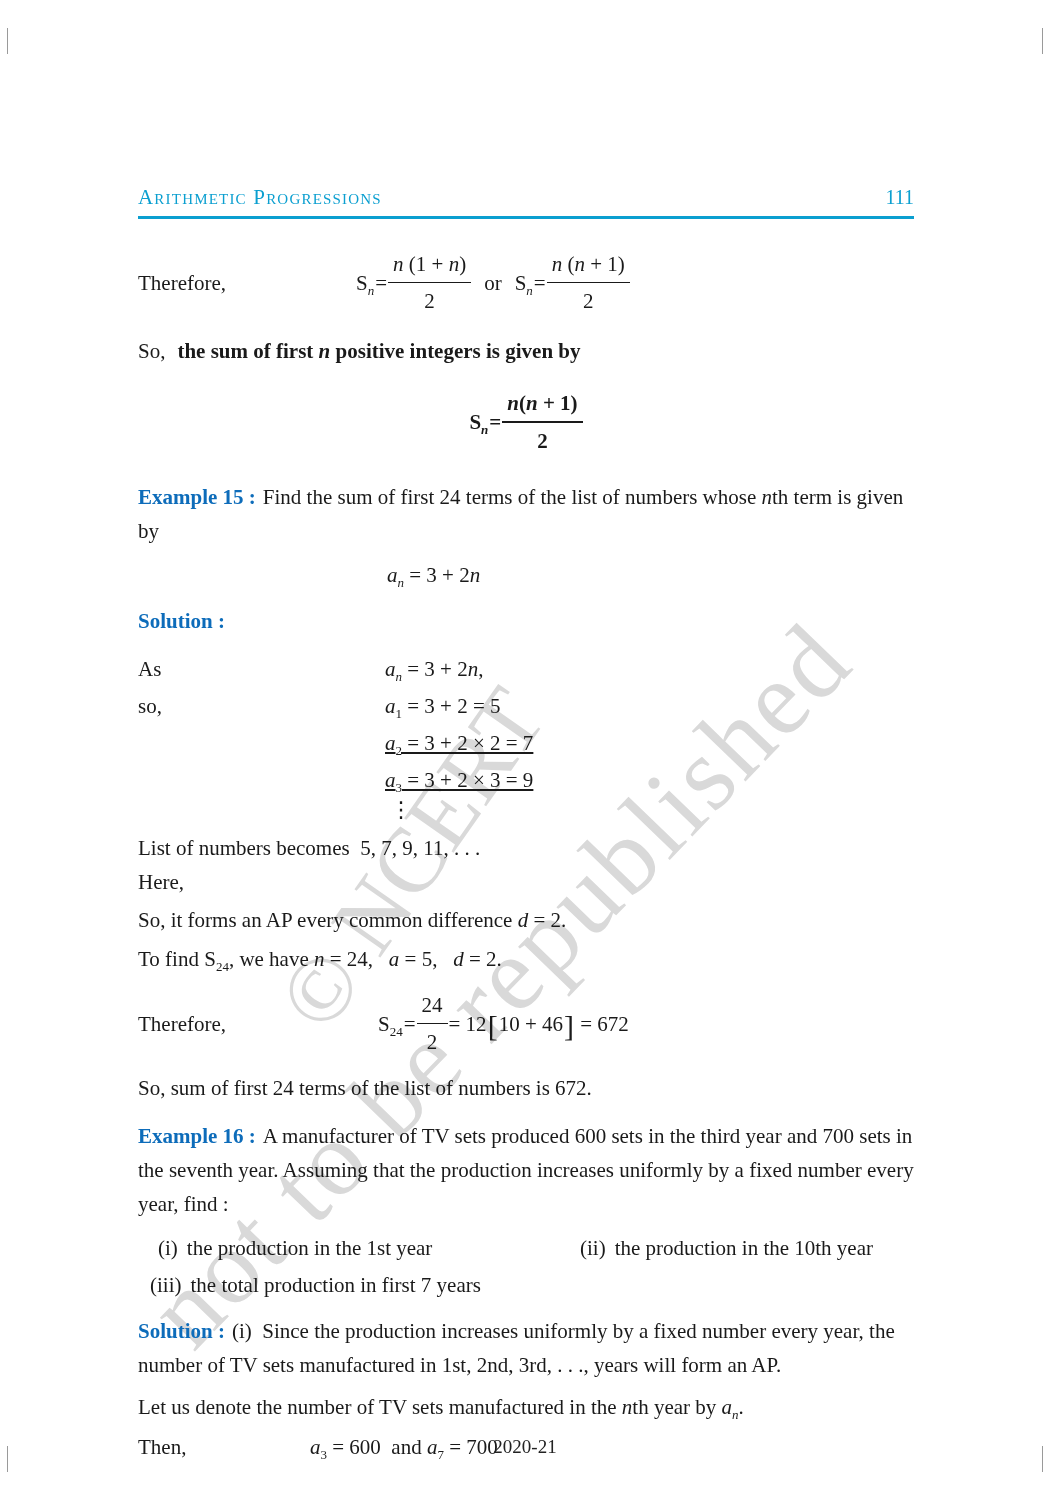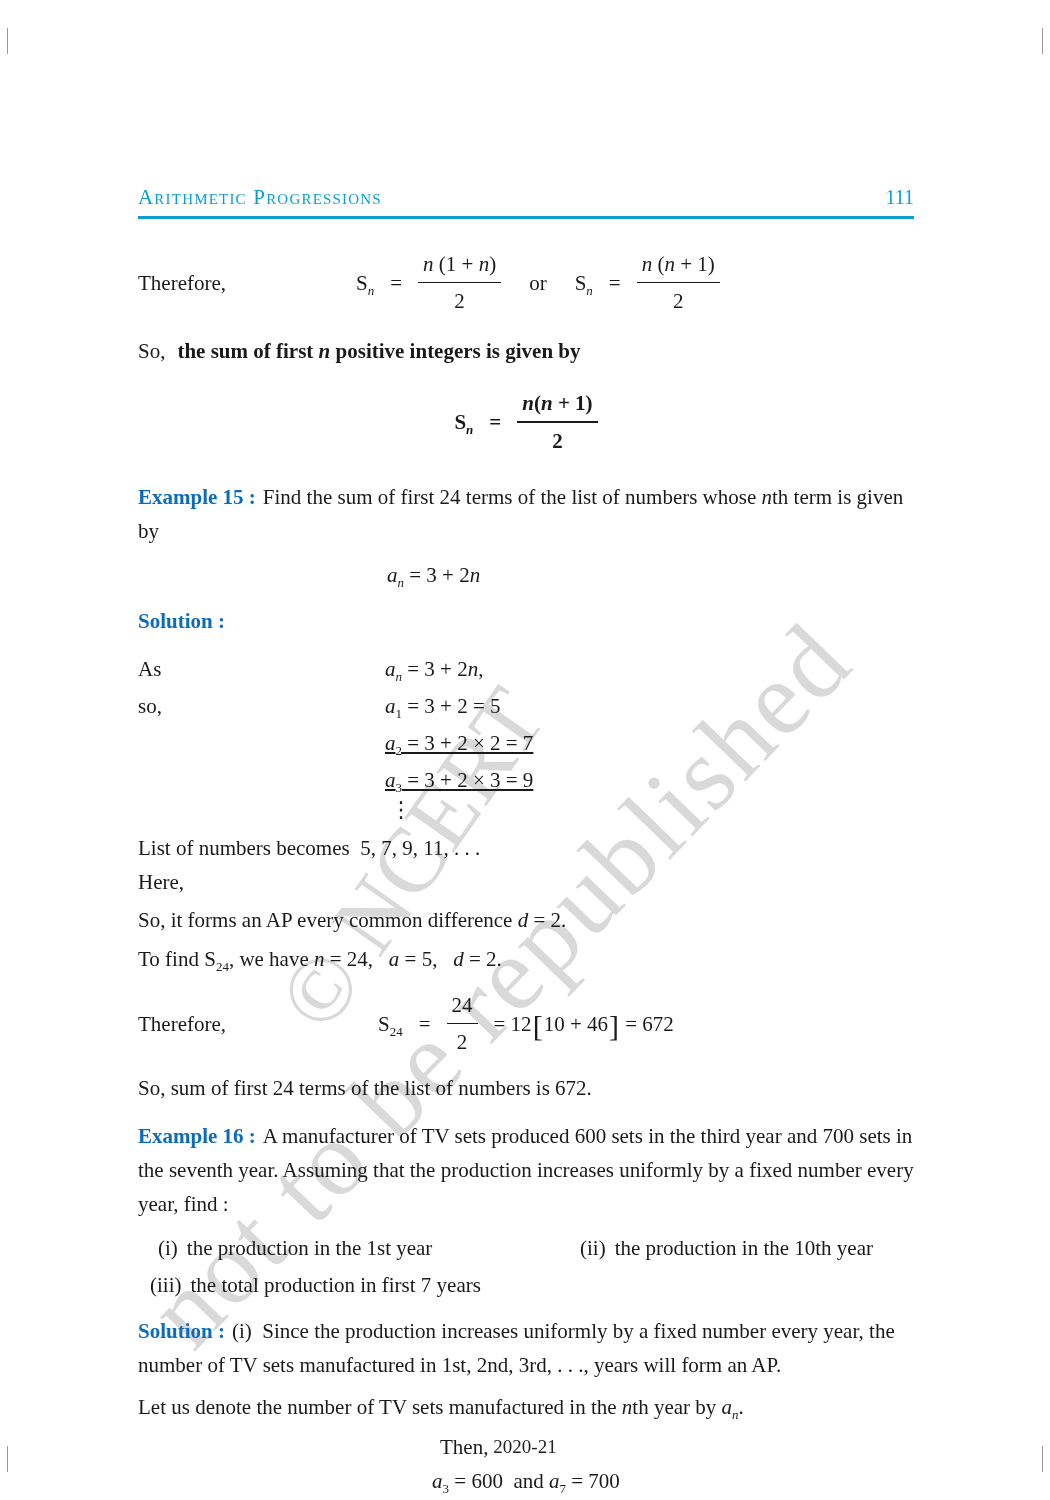--- a/index.html
+++ b/index.html
@@ -37,21 +37,21 @@
 
   .frac { display:inline-block; text-align:center; vertical-align:middle; }
   .frac .num { display:block; padding:0 5px 1px; }
   .frac .den { display:block; border-top:1.5px solid #1a1a1a; padding:1px 5px 0; }
 
   .row { display:flex; align-items:center; }
   .rl  { flex:0 0 auto; }
   .w218 { width:218px; } .w247 { width:247px; } .w220 { width:220px; }
   .w240 { width:240px; } .w172 { width:172px; }
 
-  .fwrap { display:inline-flex; align-items:center; gap:16px; }
+  .fwrap { display:inline-flex; align-items:center; gap:1px; }
   .orx { margin:0 12px; }
   .bigb { font-size:30px; line-height:0; vertical-align:-5px; font-weight:400; }
   .grp .bigb { margin:0 1px; }
 
   .p1  { margin-top:28px; }
   .p2  { margin-top:16px; }
   .p2 .bld { margin-left:12px;margin-top:47px; }
   .p3  { margin-top:18px; text-align:center; font-weight:bold; }
   .p3 .frac .den { border-top-width:2px; }
   .p4  { margin-top:22px; }
@@ -69,21 +69,21 @@
   .p16 { margin-top:12px; }
   .p17 { margin-top:12px; }
   .p18 { margin-top:14px; }
   .p18 .aft, .p21 .aft { margin-left:7px; }
   .p19 { margin-top:10px; padding-left:20px; display:flex; }
   .p19 .colA { width:422px; }
   .ctxt { margin-left:9px; }
   .p20 { margin-top:3px; padding-left:12px; }
   .p21 { margin-top:12px; }
   .p22 { margin-top:8px; }
-  .p23 { margin-top:6px;flex-direction:column; }
+  .p23 { margin-top:6px; }
 
   .footer { position:absolute; left:0; right:0; top:1436px; text-align:center;
             font-size:19px; color:#222; z-index:1; }
 </style>
 </head>
 <body>
 
 <div class="page">
 
   <div class="crop v" style="left:7px;top:28px;"></div>

